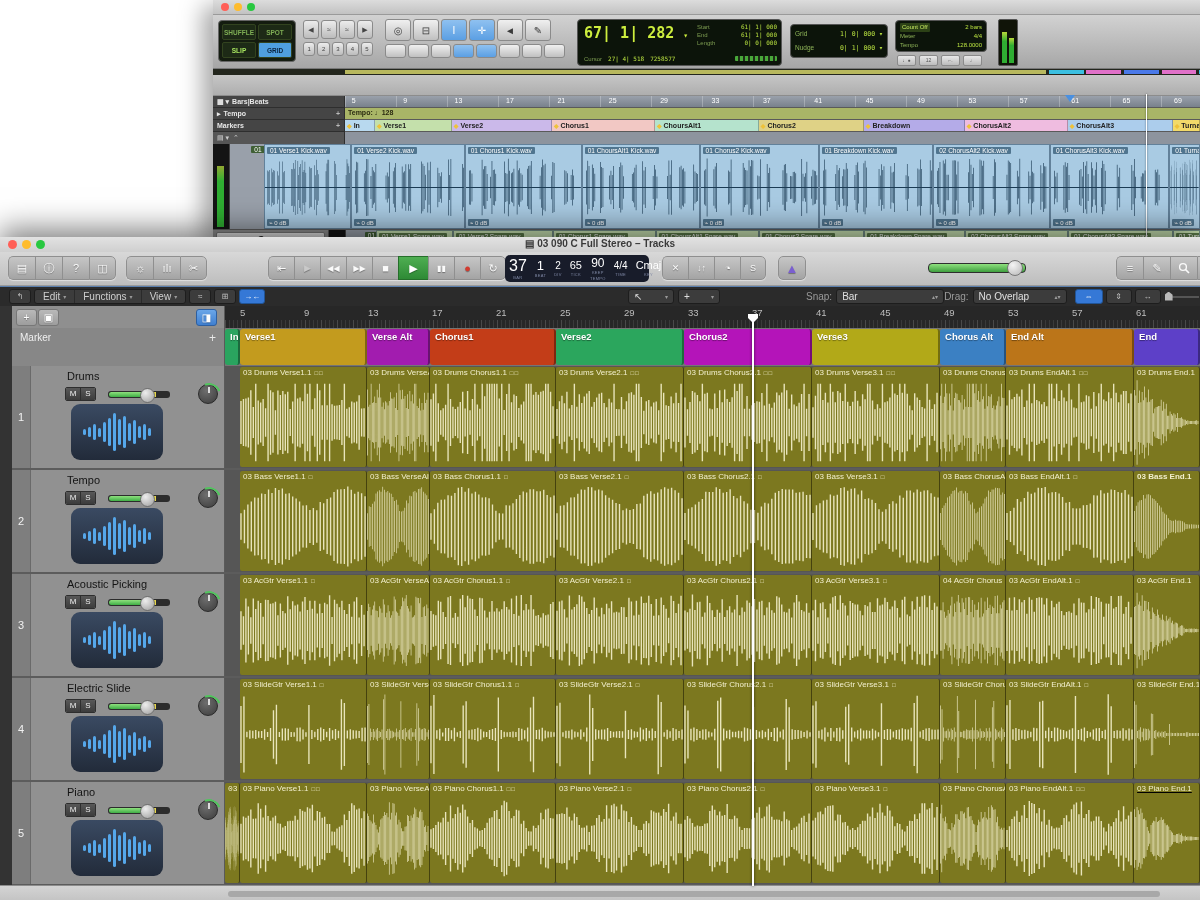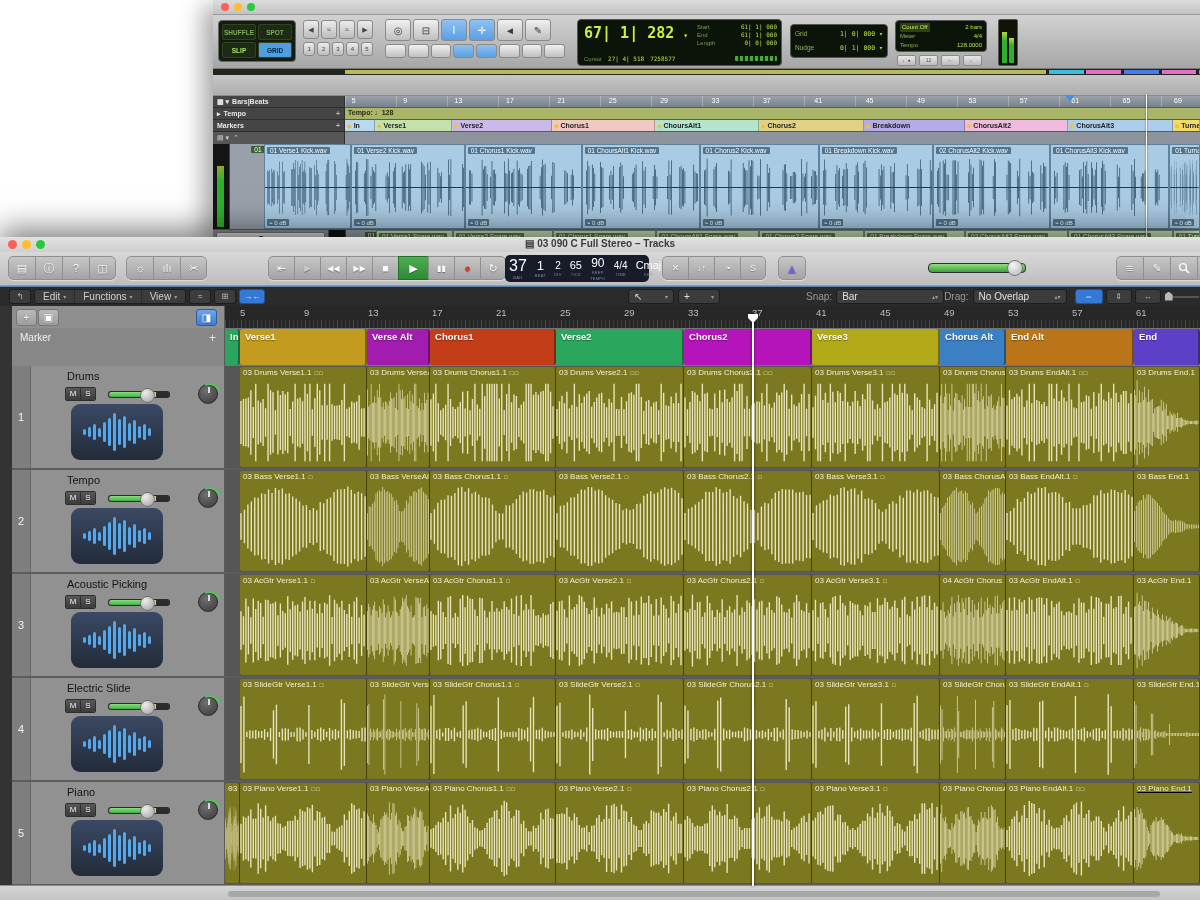--- a/index.html
+++ b/index.html
@@ -1003,21 +1003,21 @@
                 </div>
               </div>
               <div class="lg-region" style="left: 80.11%; width: 13.13%;">
                 <div class="lg-rlabel">03 Bass EndAlt.1<span class="badge">□</span></div>
                 <div class="lg-rwave">
                   <svg width="100%" height="100%" viewBox="0 0 128 60" preserveAspectRatio="none">
                     <path d="M1 20.9V39.1M4.5 19.6V40.4M8 17.4V42.6M11.5 11.4V48.6M15 13.3V46.7M18.5 10.8V49.2M22 6.5V53.5M25.5 8.0V52.0M29 7.0V53.0M32.5 3.8V56.2M36 4.1V55.9M39.5 3.3V56.7M43 7.6V52.4M46.5 6.9V53.1M50 6.7V53.3M53.5 7.7V52.3M57 10.1V49.9M60.5 14.0V46.0M64 13.5V46.5M67.5 17.7V42.3M71 17.8V42.2M74.5 17.7V42.3M78 15.7V44.3M81.5 15.5V44.5M85 14.5V45.5M88.5 9.0V51.0M92 9.1V50.9M95.5 5.5V54.5M99 7.7V52.3M102.5 7.2V52.8M106 5.1V54.9M109.5 5.4V54.6M113 6.7V53.3M116.5 7.2V52.8M120 5.4V54.6M123.5 8.4V51.6M127 9.9V50.1" stroke="#e9e5bb" stroke-width="1.4" fill="none"></path>
                   </svg>
                 </div>
               </div>
-              <div class="lg-region" style="left: 93.24%; width: 6.77%;">
+              <div class="lg-region" style="left: 93.24%; width: 6.77%; font-weight: bold;">
                 <div class="lg-rlabel">03 Bass End.1</div>
                 <div class="lg-rwave">
                   <svg width="100%" height="100%" viewBox="0 0 128 60" preserveAspectRatio="none">
                     <path d="M1 19.6V40.4M4.5 16.0V44.0M8 13.7V46.3M11.5 12.5V47.5M15 12.1V47.9M18.5 8.8V51.2M22 11.1V48.9M25.5 8.4V51.6M29 8.3V51.7M32.5 8.9V51.1M36 11.0V49.0M39.5 11.5V48.5M43 12.6V47.4M46.5 14.2V45.8M50 15.8V44.2M53.5 17.2V42.8M57 20.0V40.0M60.5 21.2V38.8M64 22.0V38.0M67.5 24.5V35.5M71 25.6V34.4M74.5 26.2V33.8M78 26.2V33.8M81.5 25.5V34.5M85 26.1V33.9M88.5 25.9V34.1M92 26.1V33.9M95.5 26.5V33.5M99 27.3V32.7M102.5 28.3V31.7M106 28.5V31.5M109.5 28.6V31.4M113 28.5V31.5M116.5 28.6V31.4M120 28.6V31.4M123.5 28.8V31.2M127 28.9V31.1" stroke="#e9e5bb" stroke-width="1.4" fill="none"></path>
                   </svg>
                 </div>
               </div>
             </div>
           </div>
           <div class="lg-track">

